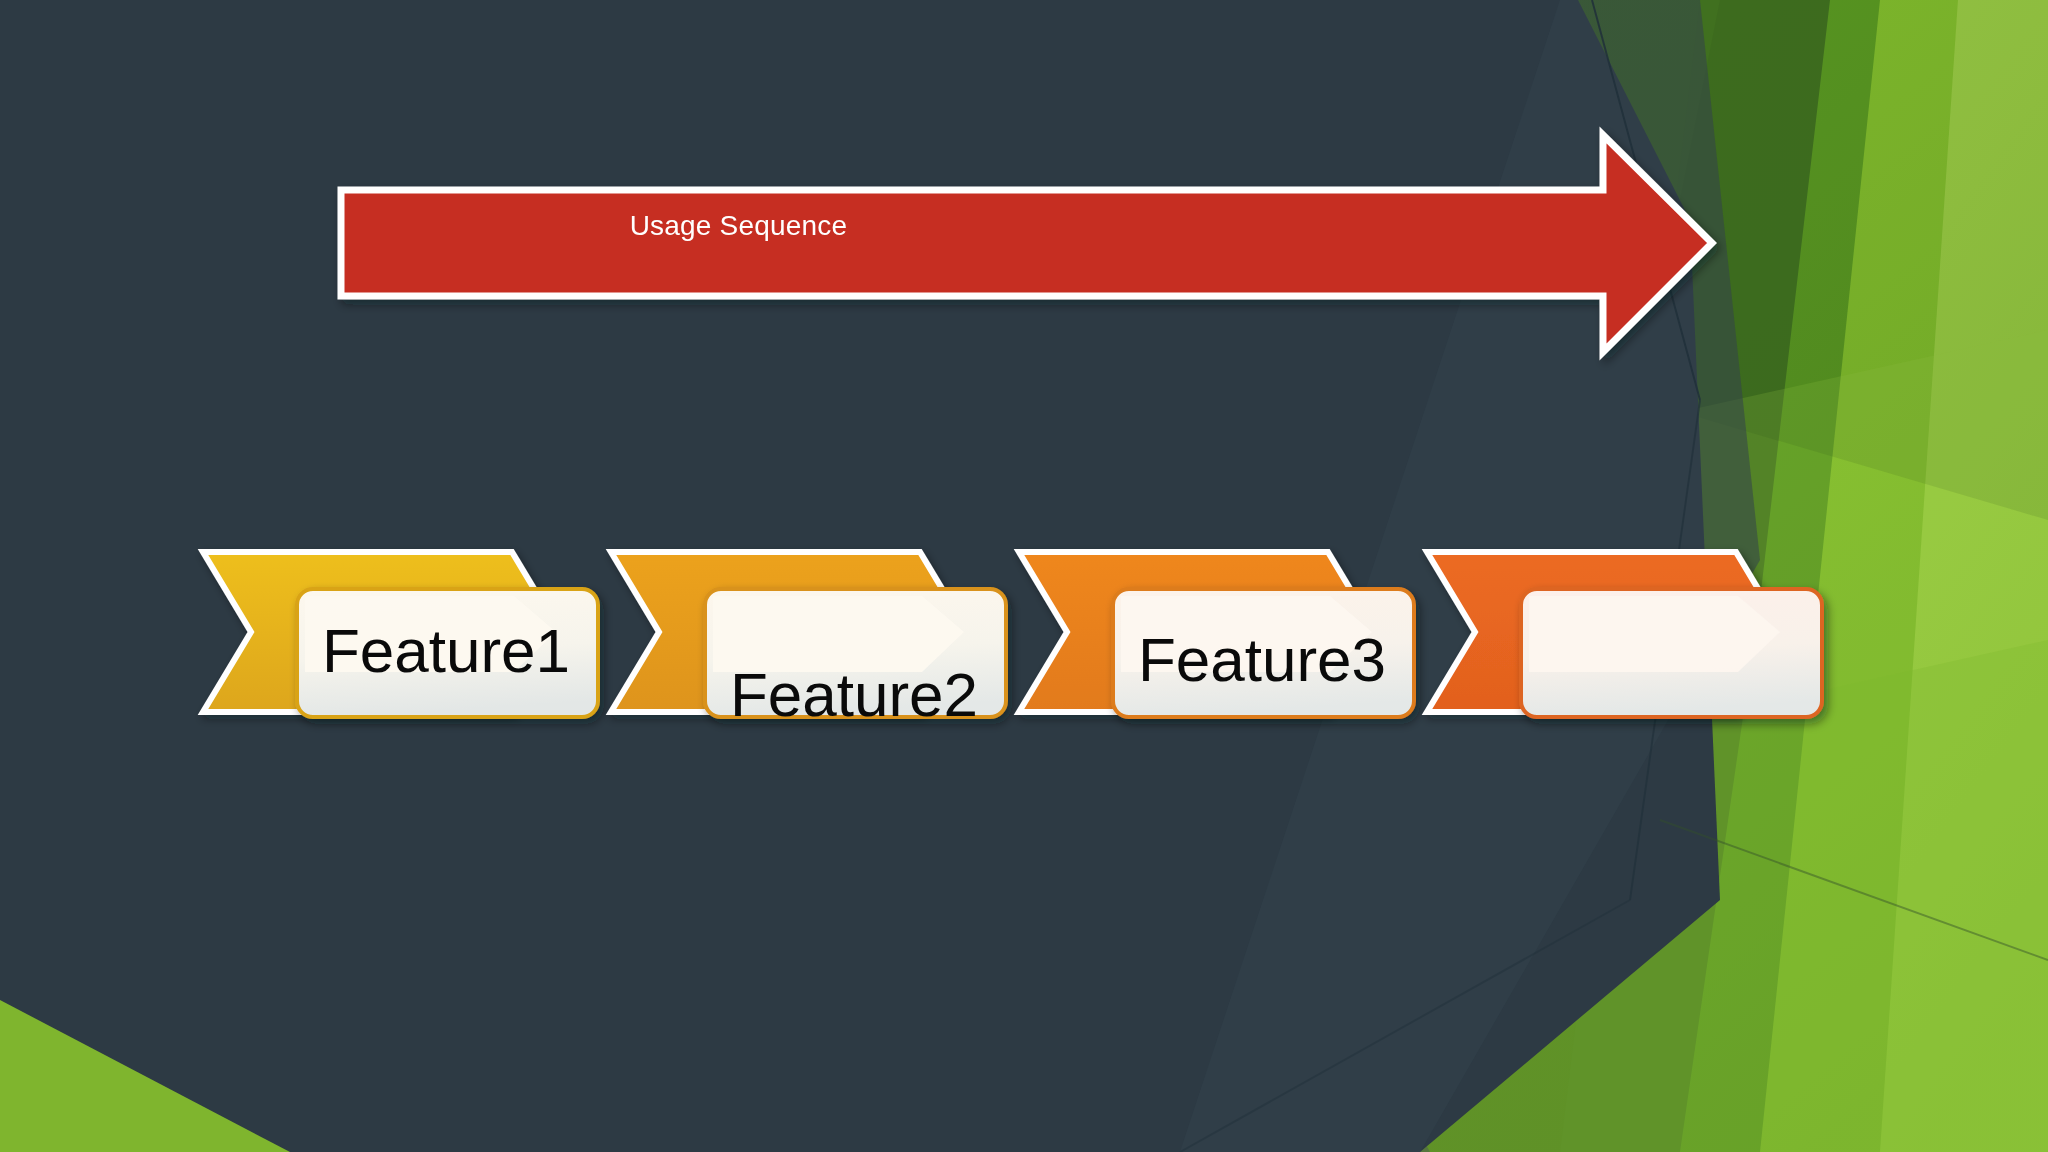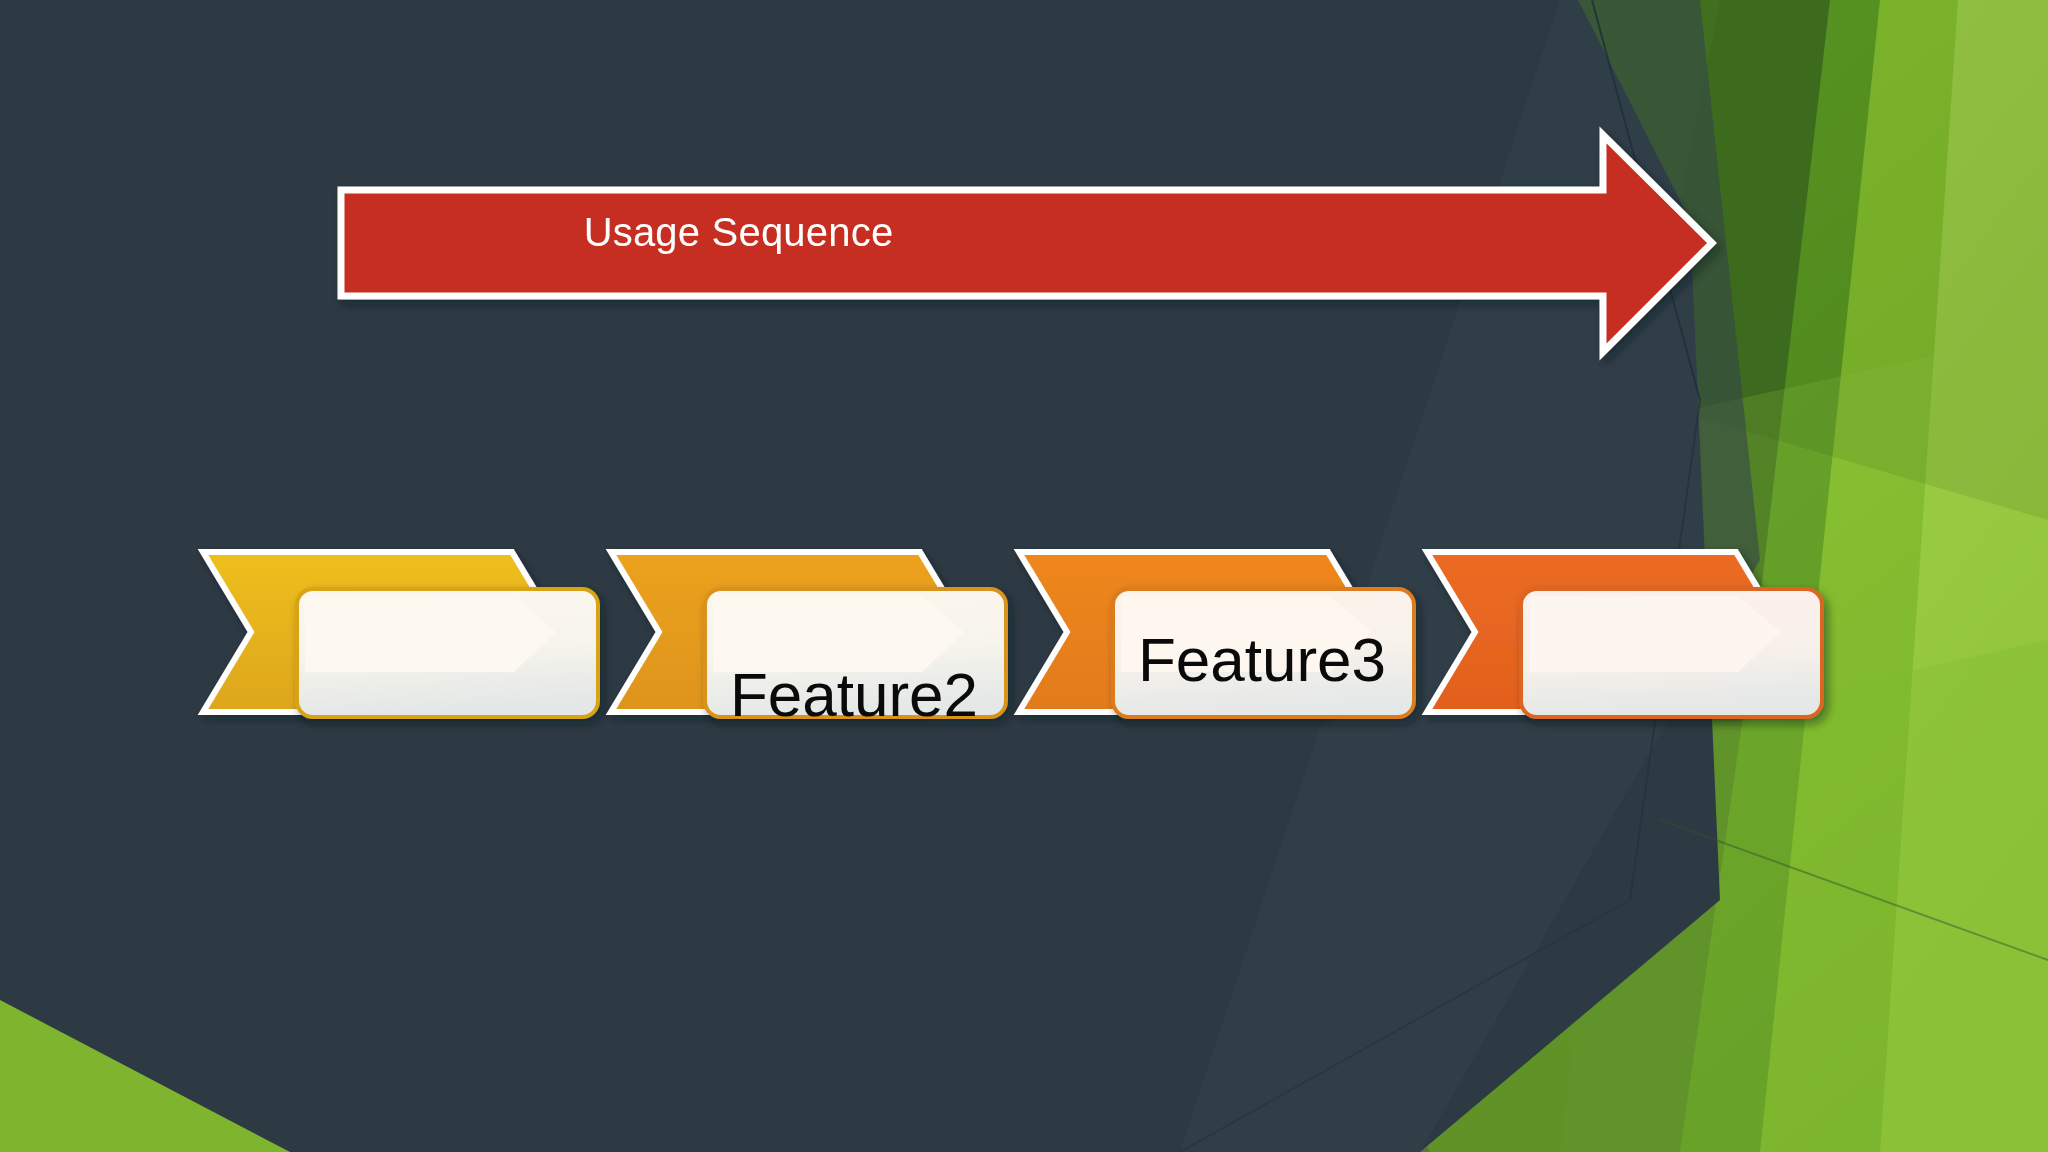--- a/index.html
+++ b/index.html
@@ -26,21 +26,21 @@
   #art-svg { z-index: 5; }
 
   .label {
     position: absolute;
     z-index: 20;
     white-space: nowrap;
     pointer-events: none;
   }
   #arrow-label {
     color: #ffffff;
-    font-size: 40px;
+    font-size: 28px;
     font-weight: 400;
     letter-spacing: 0.2px;
     left: 0;
     top: 210px;
     width: 1872px;
     text-align: center;
     text-indent: -395px;
   }
   .feature-label {
     color: #0a0a0a;
@@ -173,19 +173,20 @@
 
     <g>
       <polygon filter="url(#chevShadow)" points="1427,552 1736,552 1784,632 1736,712 1427,712 1475,632" fill="url(#chev3)" stroke="#ffffff" stroke-width="6" stroke-linejoin="miter"></polygon>
       <rect filter="url(#softShadow)" x="1521" y="589" width="301" height="128" rx="16" ry="16" fill="url(#card3)" stroke="#dd6522" stroke-width="4"></rect>
       <polygon points="1529,596 1738,596 1780,632 1738,672 1529,672" fill="#fdf5ef" opacity="0.95"></polygon>
     </g>
   </svg>
 
   <div class="label" id="arrow-label">Usage Sequence</div>
 
+  <div class="label feature-label" id="feature-label-0">Feature1</div>
 
   <div class="label feature-label" id="feature-label-1">Feature2</div>
 
   <div class="label feature-label" id="feature-label-2">Feature3</div>
 
 
 </div>
 
 </body></html>

